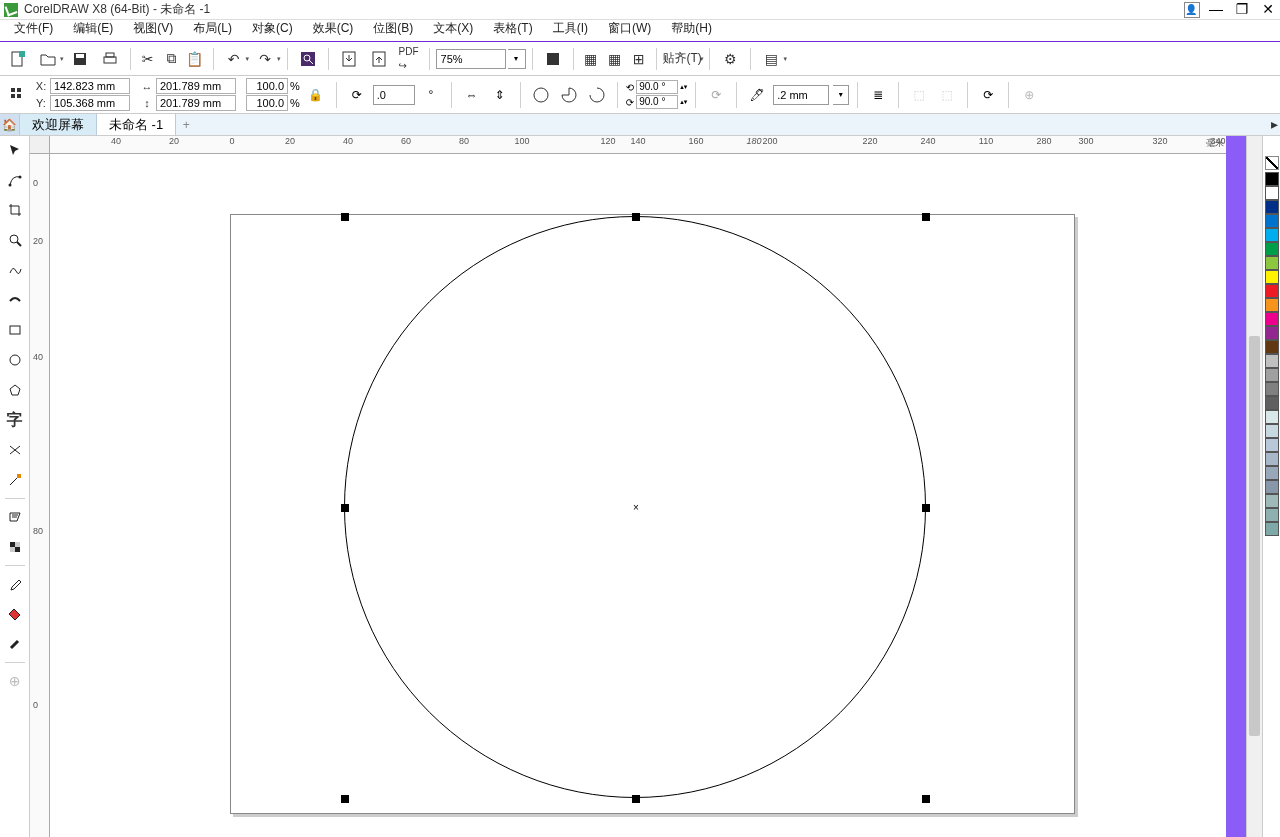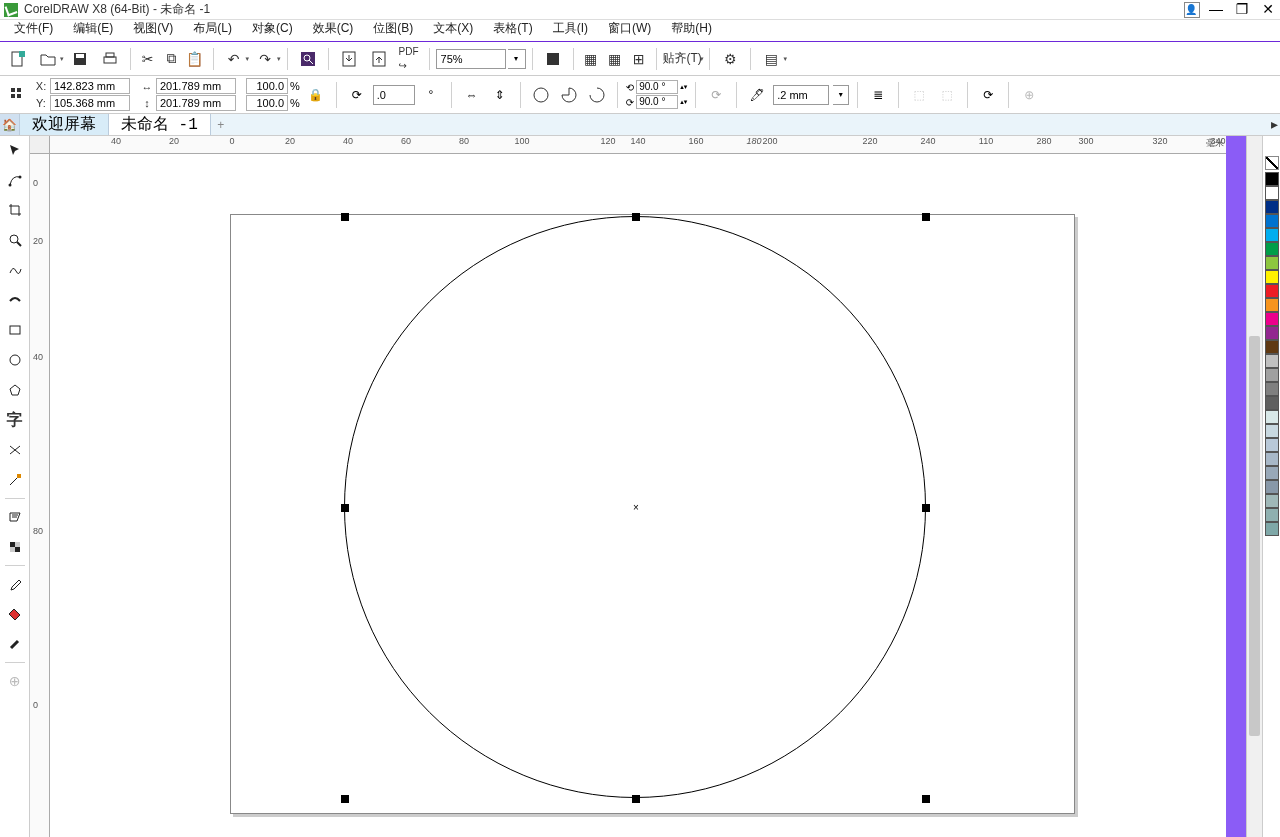--- a/index.html
+++ b/index.html
@@ -35,21 +35,21 @@
 .propbar .sep { width: 1px; height: 26px; background: #d0d0d0; margin: 0 4px; }
 .propbar .rot-input { width: 42px; height: 20px; border: 1px solid #999; font-size: 11px; padding: 0 3px; }
 .propbar .arc-row { display: flex; align-items: center; gap: 2px; font-size: 10px; }
 .propbar .arc-row .lbl { font-size:10px; }
 .propbar .arc-input { width: 42px; height: 14px; border: 1px solid #b0b0b0; font-size: 10px; padding: 0 2px; line-height:12px; }
 .propbar .out-width { width: 56px; height: 20px; border: 1px solid #999; font-size: 11px; padding: 0 3px; }
 .propbar .small-btn { width: 16px; height: 20px; border: 1px solid #999; border-left: none; font-size: 8px; text-align: center; line-height: 18px; }
 
 .tabsbar { height: 22px; background: #eaf4fa; display: flex; align-items: stretch; border-bottom: 1px solid #ccc; position: relative; }
 .tabsbar .tab-home { width: 20px; background: #d0e0f0; display: flex; align-items: center; justify-content: center; font-size: 12px; border-right: 1px solid #bcd; }
-.tabsbar .tab { padding: 0 12px; display: flex; align-items: center; font-size: 16px; border-right: 1px solid #bcd; background: #d8ecf8; font-family: Liberation Mono, monospace; }
+.tabsbar .tab { padding: 0 12px; display: flex; align-items: center; font-size: 13px; border-right: 1px solid #bcd; background: #d8ecf8; }
 .tabsbar .tab.active { background: #fff; }
 .tabsbar .tab-add { width: 20px; display: flex; align-items: center; justify-content: center; color: #888; }
 .tabsbar .tab-arrow { position: absolute; right: 2px; top: 2px; font-size: 14px; color: #333; }
 
 .workspace { display: flex; height: calc(837px - 20px - 22px - 34px - 38px - 22px); position: relative; }
 
 .toolbox { width: 30px; background: #fff; border-right: 1px solid #ccc; display: flex; flex-direction: column; align-items: center; padding-top: 2px; gap: 6px; }
 .toolbox .tool { width: 24px; height: 24px; display: flex; align-items: center; justify-content: center; font-size: 14px; color: #333; position: relative; }
 .toolbox .sep { width: 20px; height: 1px; background: #d0d0d0; }
 

